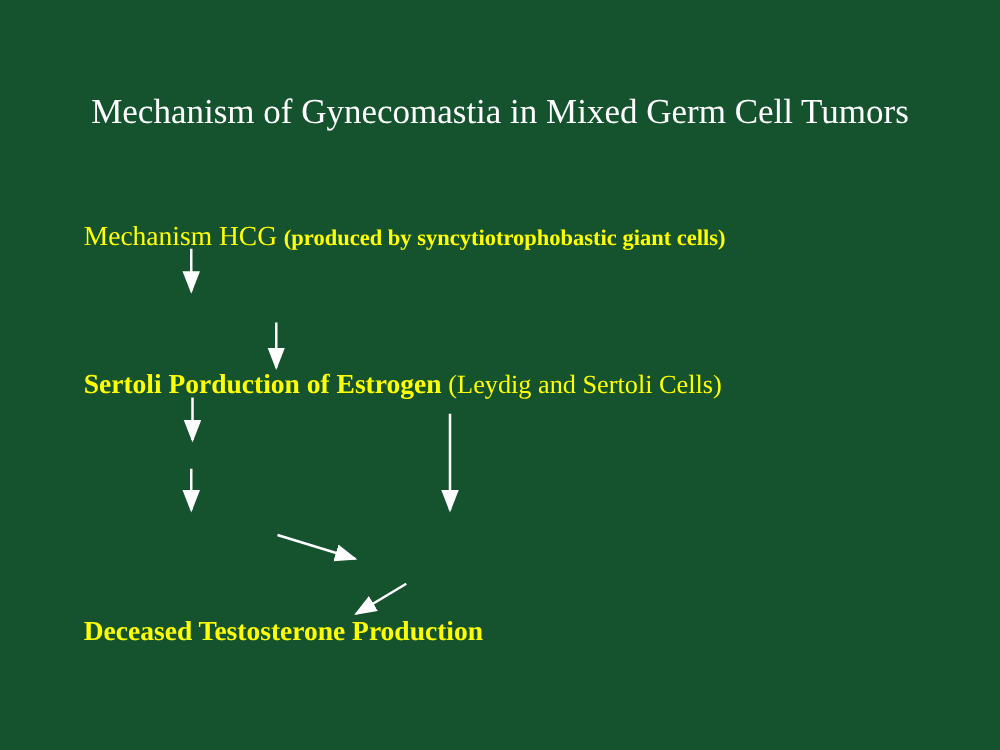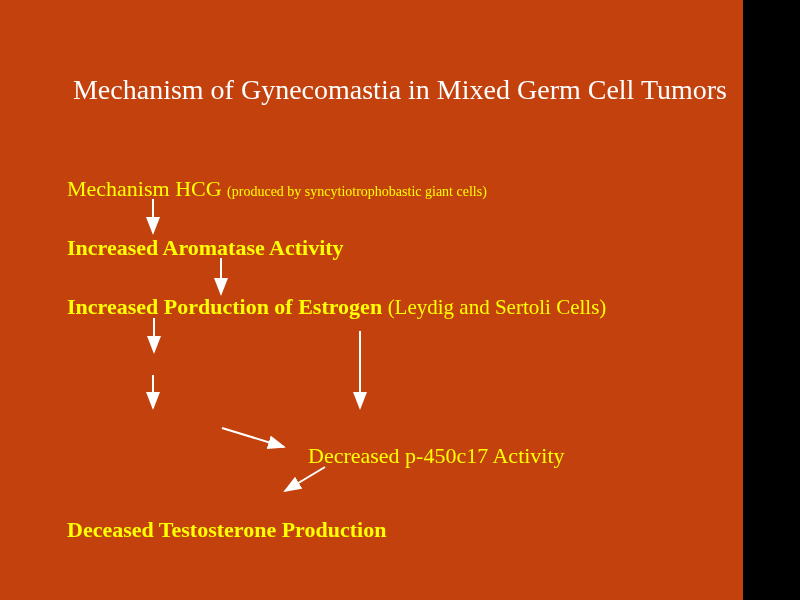--- a/index.html
+++ b/index.html
@@ -2,23 +2,23 @@
 <html><head>
 <meta charset="utf-8">
 <style>
   html, body {
     margin: 0;
     padding: 0;
     background: #000;
   }
   .slide {
     position: relative;
-    width: 743px;
+    width: 800px;
     height: 600px;
-    background: #c2410c;
+    background: #14532d;
     overflow: hidden;
     font-family: "Liberation Serif", "DejaVu Serif", serif;
   }
   .title {
     position: absolute;
     top: 68px;
     left: 70px;
     width: 660px;
     color: #FFFFFF;
     font-size: 28px;
@@ -29,22 +29,22 @@
   .line {
     position: absolute;
     left: 67px;
     color: #FFFF00;
     font-size: 22px;
     line-height: 26px;
     white-space: nowrap;
   }
   .bold { font-weight: bold; }
   .paren-small {
-    font-weight: normal;
-    font-size: 14px;
+    font-weight: bold;
+    font-size: 18px;
   }
   .paren-reg {
     font-weight: normal;
     font-size: 21px;
     text-align: center;
   }
   .arrows {
     position: absolute;
     top: 0;
     left: 0;
@@ -55,31 +55,29 @@
 <body>
 
 <div class="slide">
 
   <div class="title">Mechanism of Gynecomastia in Mixed Germ Cell Tumors</div>
 
   <div class="line" style="top:176px;">
     <span>Mechanism HCG </span><span class="paren-small">(produced by syncytiotrophobastic giant cells)</span>
   </div>
 
-  <div class="line bold" style="top:235px;">Increased Aromatase Activity</div>
 
   <div class="line" style="top:294px;">
-    <span class="bold">Increased Porduction of Estrogen </span><span class="paren-reg">(Leydig and Sertoli Cells)</span>
+    <span class="bold">Sertoli Porduction of Estrogen </span><span class="paren-reg">(Leydig and Sertoli Cells)</span>
   </div>
 
 
 
-  <div class="line" style="top:443px; left:308px;">Decreased p-450c17 Activity</div>
 
-  <div class="line bold" style="top:517px;">Deceased Testosterone Production</div>
+  <div class="line bold" style="top:492px;">Deceased Testosterone Production</div>
 
   <svg class="arrows" width="800" height="600" viewBox="0 0 800 600">
     <defs>
       <marker id="ah" markerWidth="12" markerHeight="9" refX="8" refY="3.5" orient="auto" markerUnits="strokeWidth">
         <path d="M0,0 L9,3.5 L0,7 Z" fill="#FFFFFF"></path>
       </marker>
     </defs>
     <line x1="153" y1="199" x2="153" y2="233" stroke="#FFFFFF" stroke-width="2" marker-end="url(#ah)"></line>
     <line x1="221" y1="258" x2="221" y2="294" stroke="#FFFFFF" stroke-width="2" marker-end="url(#ah)"></line>
     <line x1="154" y1="318" x2="154" y2="352" stroke="#FFFFFF" stroke-width="2" marker-end="url(#ah)"></line>

